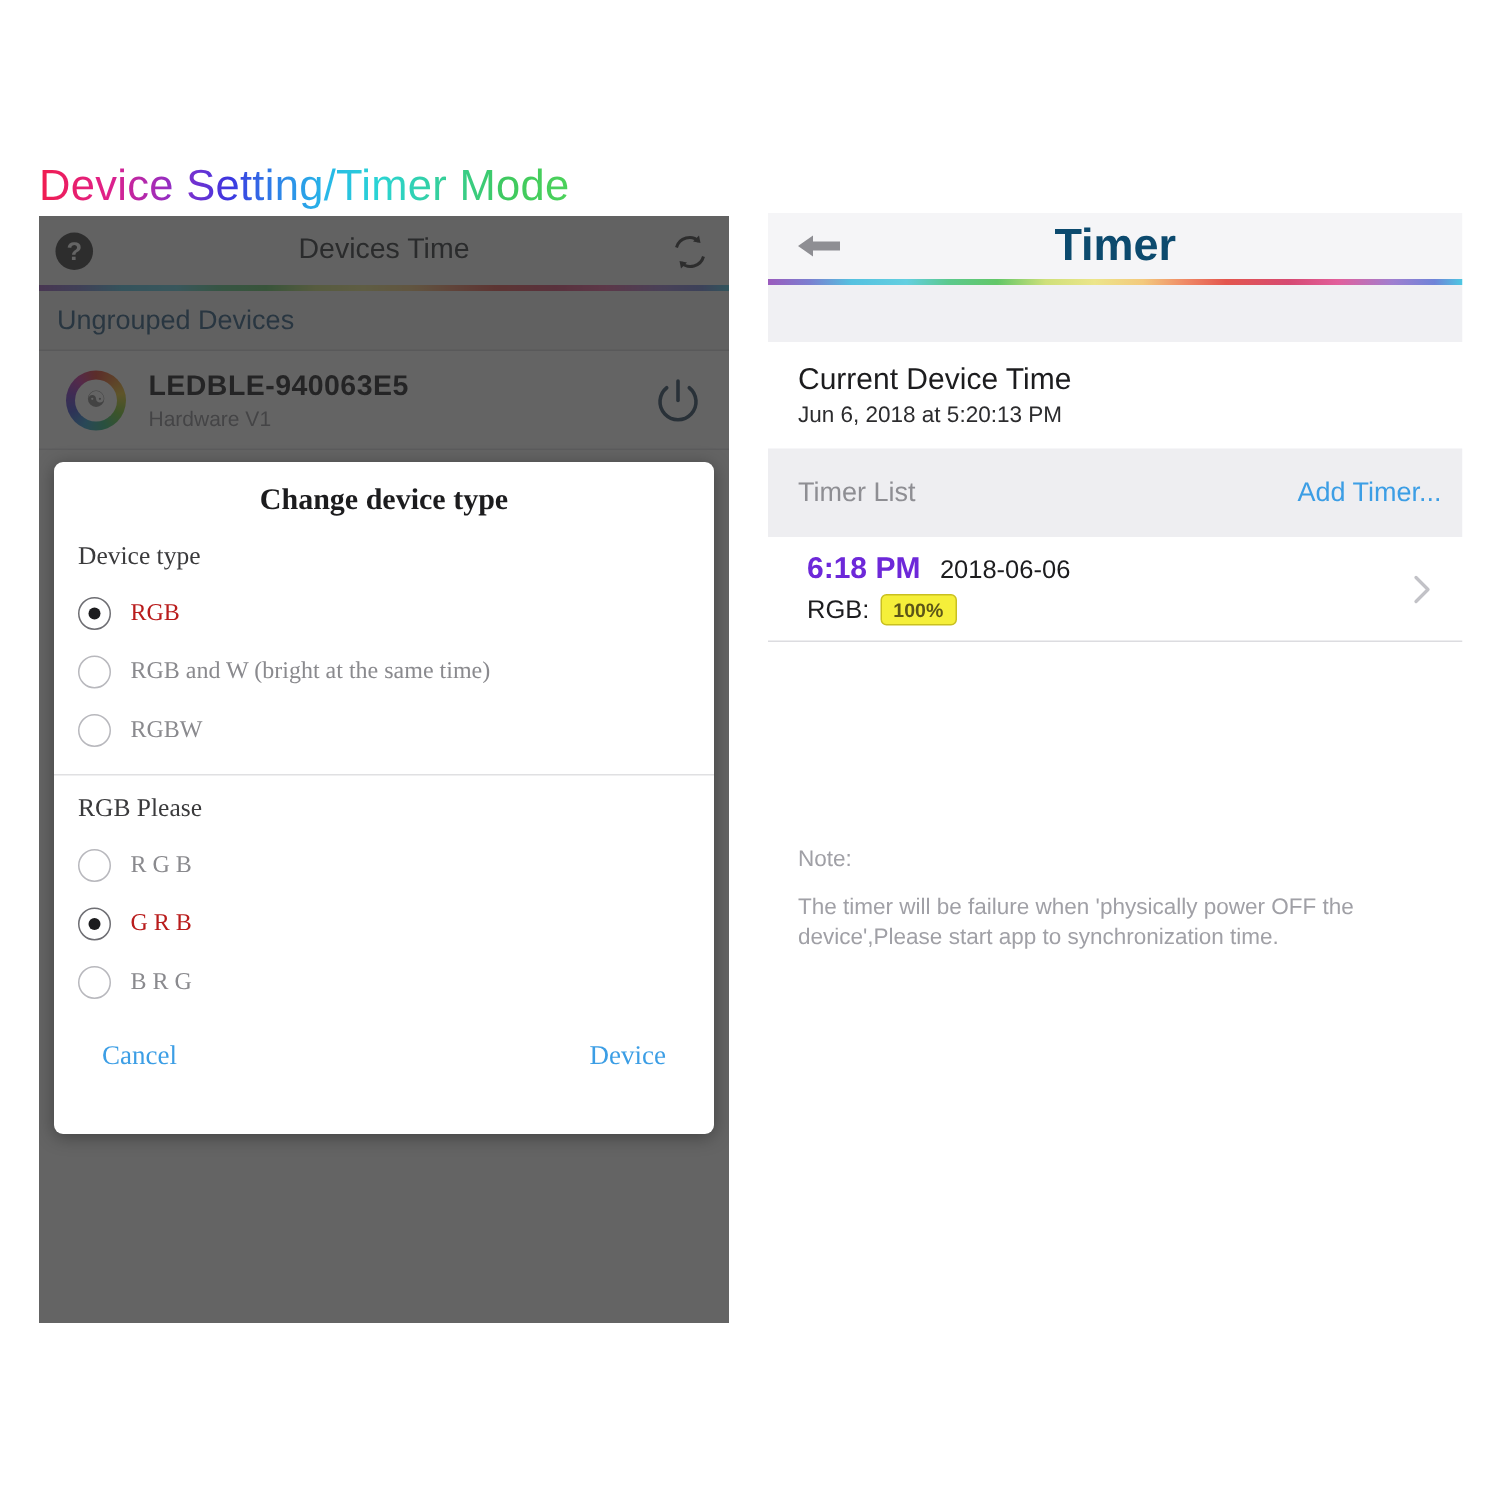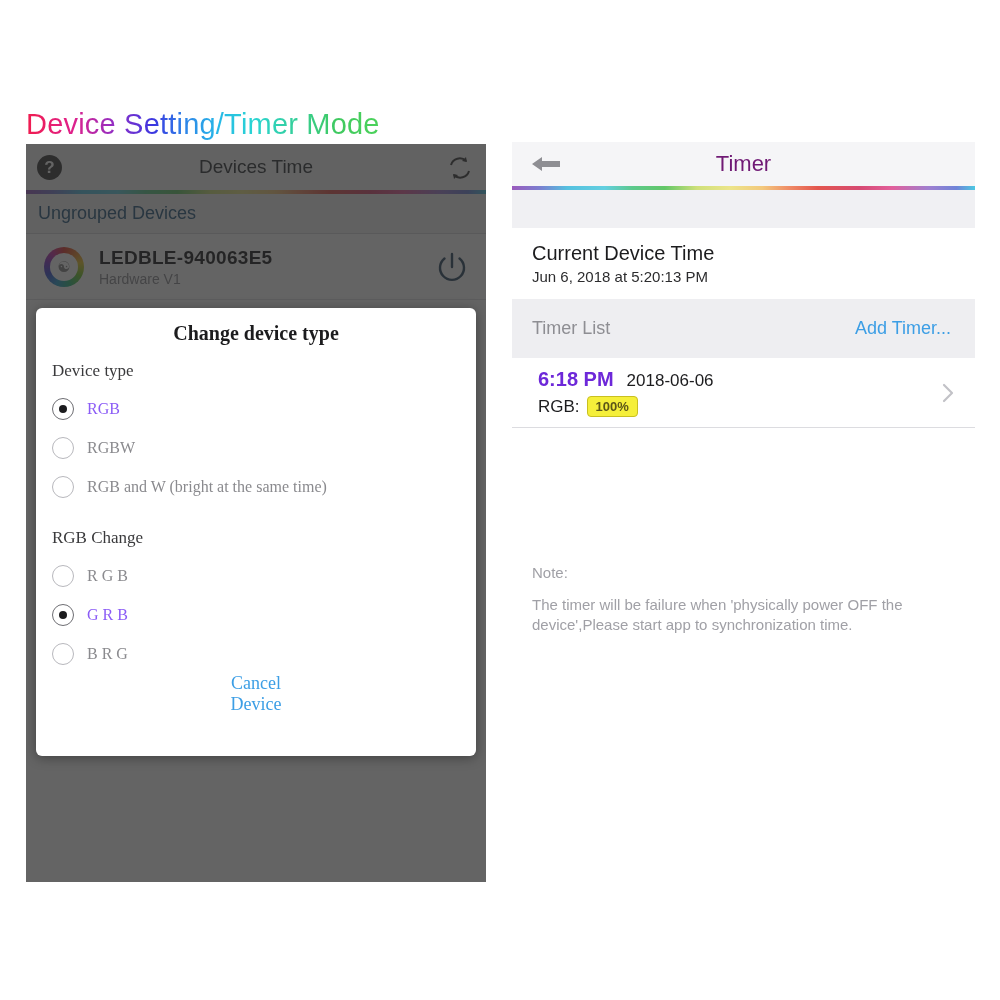--- a/index.html
+++ b/index.html
@@ -263,34 +263,33 @@
     margin: -4px 0 0 -4px;
     border-radius: 50%;
     background: #1c1c1e;
   }
   .radio-label {
     margin-left: 13px;
     font-size: 16px;
     color: #8a8a8e;
   }
   .radio-row.selected .radio-label {
-    color: #8b5cf6;
+    color: #b91c1c;
   }
   .modal-divider {
     height: 1px;
     background: #e0e0e2;
     margin: 10px -14px 12px -14px;
   }
   .modal-actions {
     margin-top: auto;
     display: flex;
     justify-content: space-between;
     align-items: center;
     padding: 0 18px 42px 18px;
-    flex-direction: column;
   }
   .modal-btn {
     font-size: 18px;
     color: #3c9ee5;
     background: none;
     border: none;
     font-family: inherit;
     cursor: pointer;
   }
 
@@ -304,22 +303,23 @@
   }
   .nav-bar-right {
     position: relative;
     height: 44px;
     background: #f5f5f7;
     display: flex;
     align-items: center;
     justify-content: center;
   }
   .nav-title-right {
-    font-size: 22px;
-    color: #701a75;
+    font-size: 30px;
+    color: #0c4a6e;
+    font-weight: bold;
   }
   .back-arrow {
     position: absolute;
     left: 18px;
     top: 13px;
     width: 32px;
     height: 18px;
   }
   .spacer-band {
     height: 38px;
@@ -337,21 +337,21 @@
     font-size: 15px;
     color: #2c2c2e;
     margin-top: 3px;
   }
   .timer-list-band {
     height: 59px;
     background: #eeeef1;
     display: flex;
     align-items: center;
     justify-content: space-between;
-    padding: 0 24px 0 20px;
+    padding: 0 14px 0 20px;
   }
   .timer-list-label {
     font-size: 18px;
     color: #8e8e93;
   }
   .add-timer-link {
     font-size: 18px;
     color: #3c9ee5;
     background: none;
     border: none;
@@ -482,31 +482,31 @@
 
       <div class="section-label">Device type</div>
 
       <div class="radio-group">
         <div class="radio-row selected">
           <span class="radio-mark"></span>
           <span class="radio-label">RGB</span>
         </div>
         <div class="radio-row">
           <span class="radio-mark"></span>
-          <span class="radio-label">RGBW</span>
+          <span class="radio-label">RGB and W (bright at the same time)</span>
         </div>
         <div class="radio-row">
           <span class="radio-mark"></span>
-          <span class="radio-label">RGB and W (bright at the same time)</span>
+          <span class="radio-label">RGBW</span>
         </div>
       </div>
 
       <div class="modal-divider"></div>
 
-      <div class="section-label">RGB Change</div>
+      <div class="section-label">RGB Please</div>
 
       <div class="radio-group">
         <div class="radio-row">
           <span class="radio-mark"></span>
           <span class="radio-label">R G B</span>
         </div>
         <div class="radio-row selected">
           <span class="radio-mark"></span>
           <span class="radio-label">G R B</span>
         </div>

